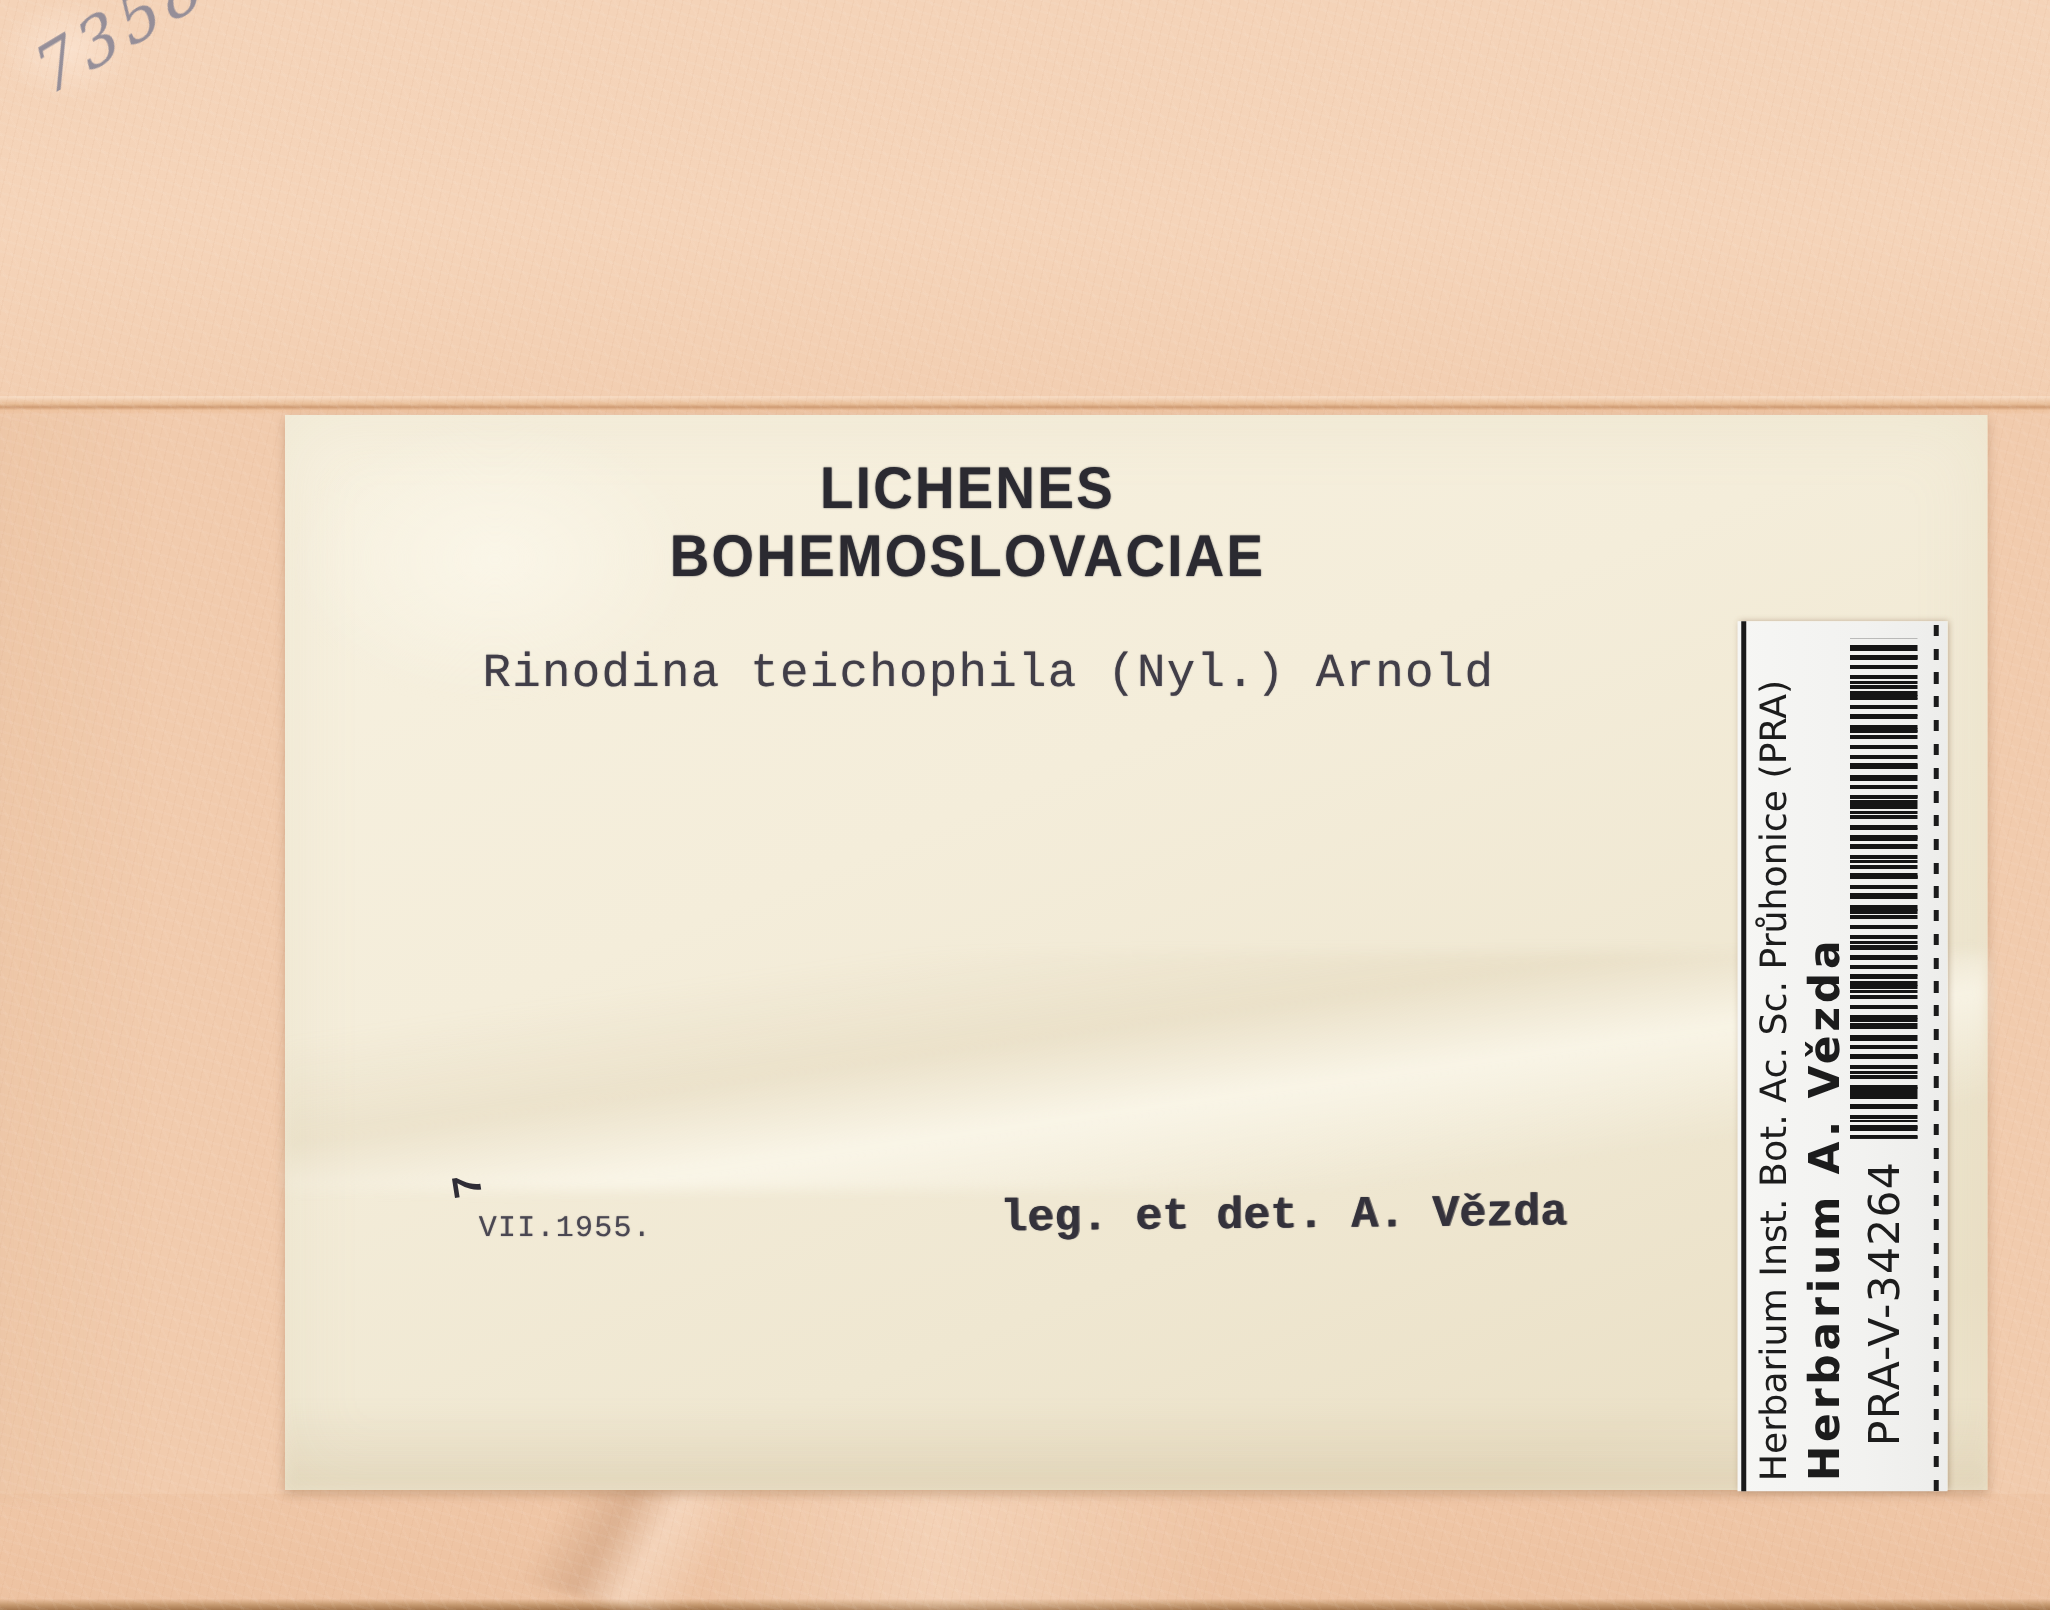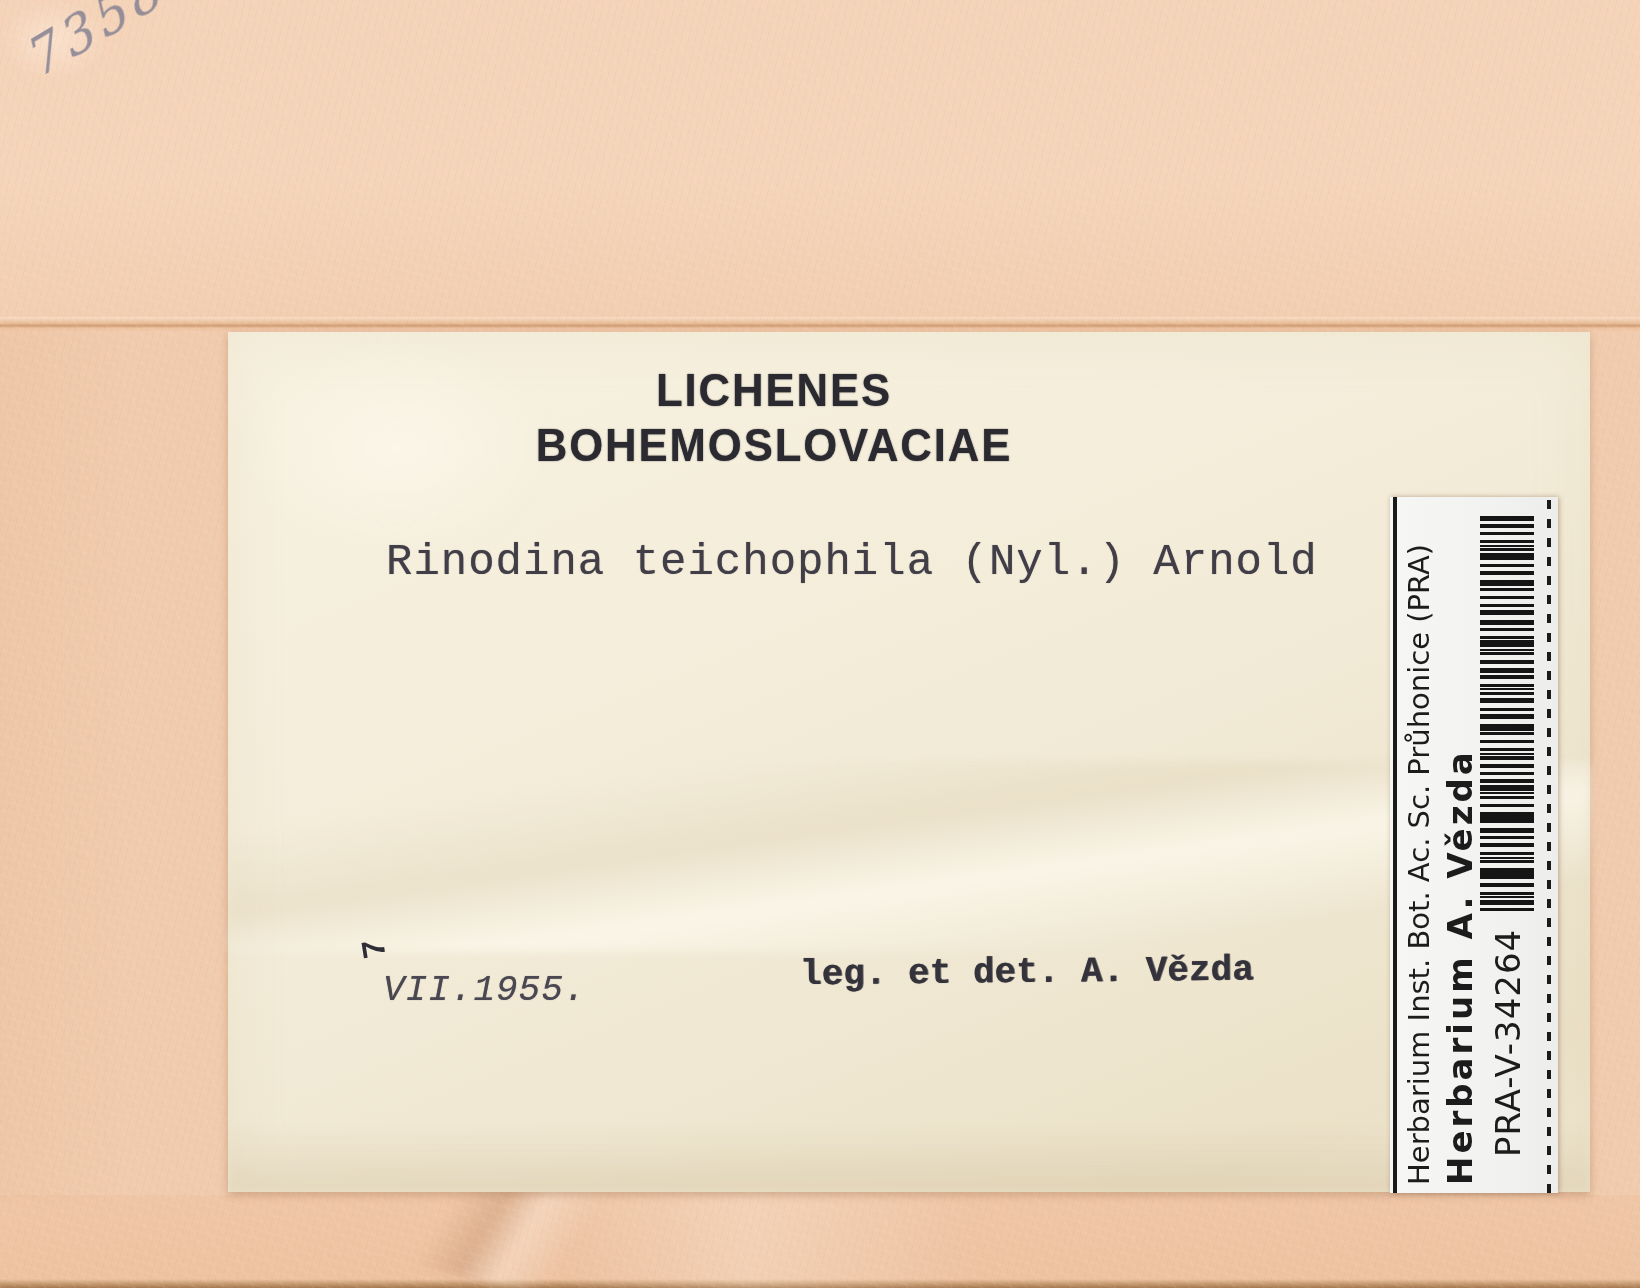--- a/index.html
+++ b/index.html
@@ -95,29 +95,29 @@
   .series-title{
     position:absolute;left:160px;top:30px;width:772px;text-align:center;
   }
   .series-title span{
     display:inline-block;
     font-family:"Liberation Sans",sans-serif;font-weight:700;
     font-size:47px;letter-spacing:2px;color:#2b2a31;
     transform:scaleX(.93);transform-origin:center;
     text-shadow:0 0 1.5px rgba(43,42,49,.8);
   }
-  .species-line{position:absolute;left:158px;top:186px;font-size:44px;letter-spacing:1px;margin-top:19px;}
+  .species-line{position:absolute;left:158px;top:186px;font-size:38px;letter-spacing:1px;}
   .locality-block{position:absolute;left:166px;top:352px;font-size:37px;letter-spacing:.5px;line-height:53px;}
   .annotation-7{
     position:absolute;left:138px;top:598px;
     font-family:"Liberation Mono","DejaVu Sans Mono",monospace;
     font-size:33px;font-weight:700;color:#2f2d36;
     transform:rotate(-99deg);
   }
-  .date-line{position:absolute;left:155px;top:638px;font-size:36px;letter-spacing:1px;color:#4a4752;font-style:italic;}
+  .date-line{position:absolute;left:155px;top:638px;font-size:24px;letter-spacing:1px;color:#4a4752;}
   .collector-line{
     position:absolute;left:572px;top:620px;
     font-size:36px;font-weight:700;color:#34323b;
     text-shadow:1px 0 0 rgba(52,50,59,.6), 0 0 1px rgba(52,50,59,.5);
     transform:rotate(-.6deg);
   }
 
   
   .sticker-outer{position:absolute;left:1390px;top:497px;width:168px;height:696px;z-index:5;}
   .sticker-inner{

